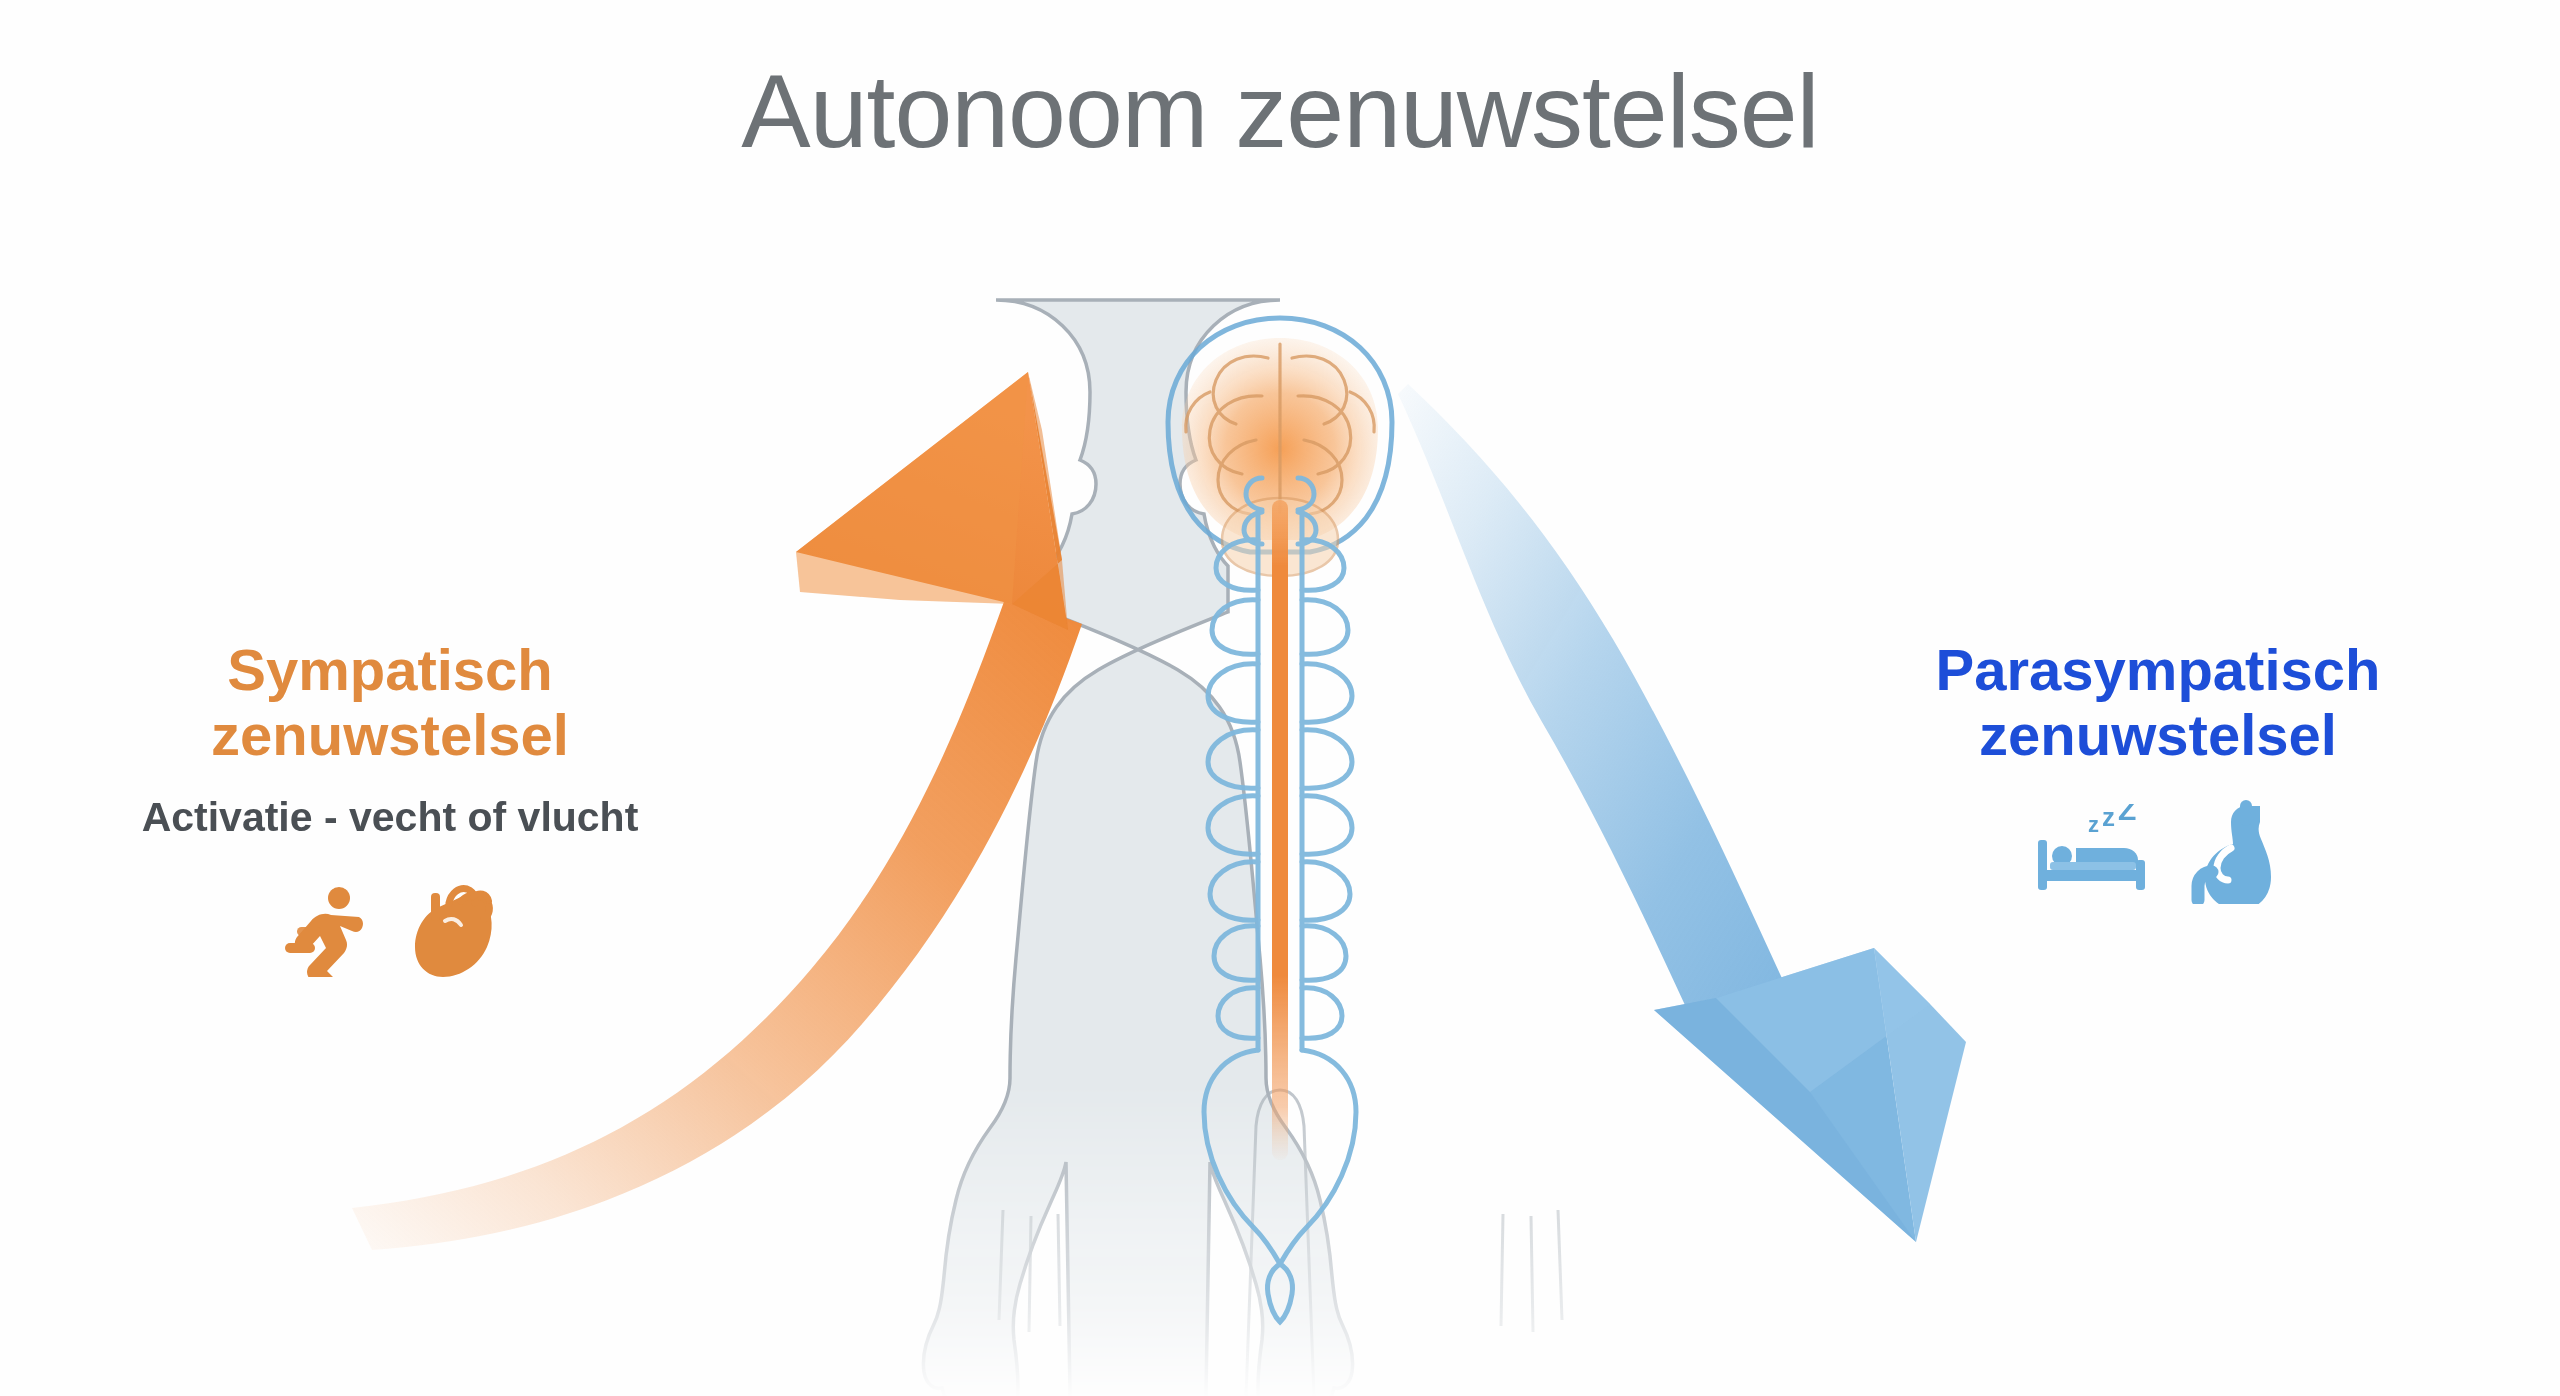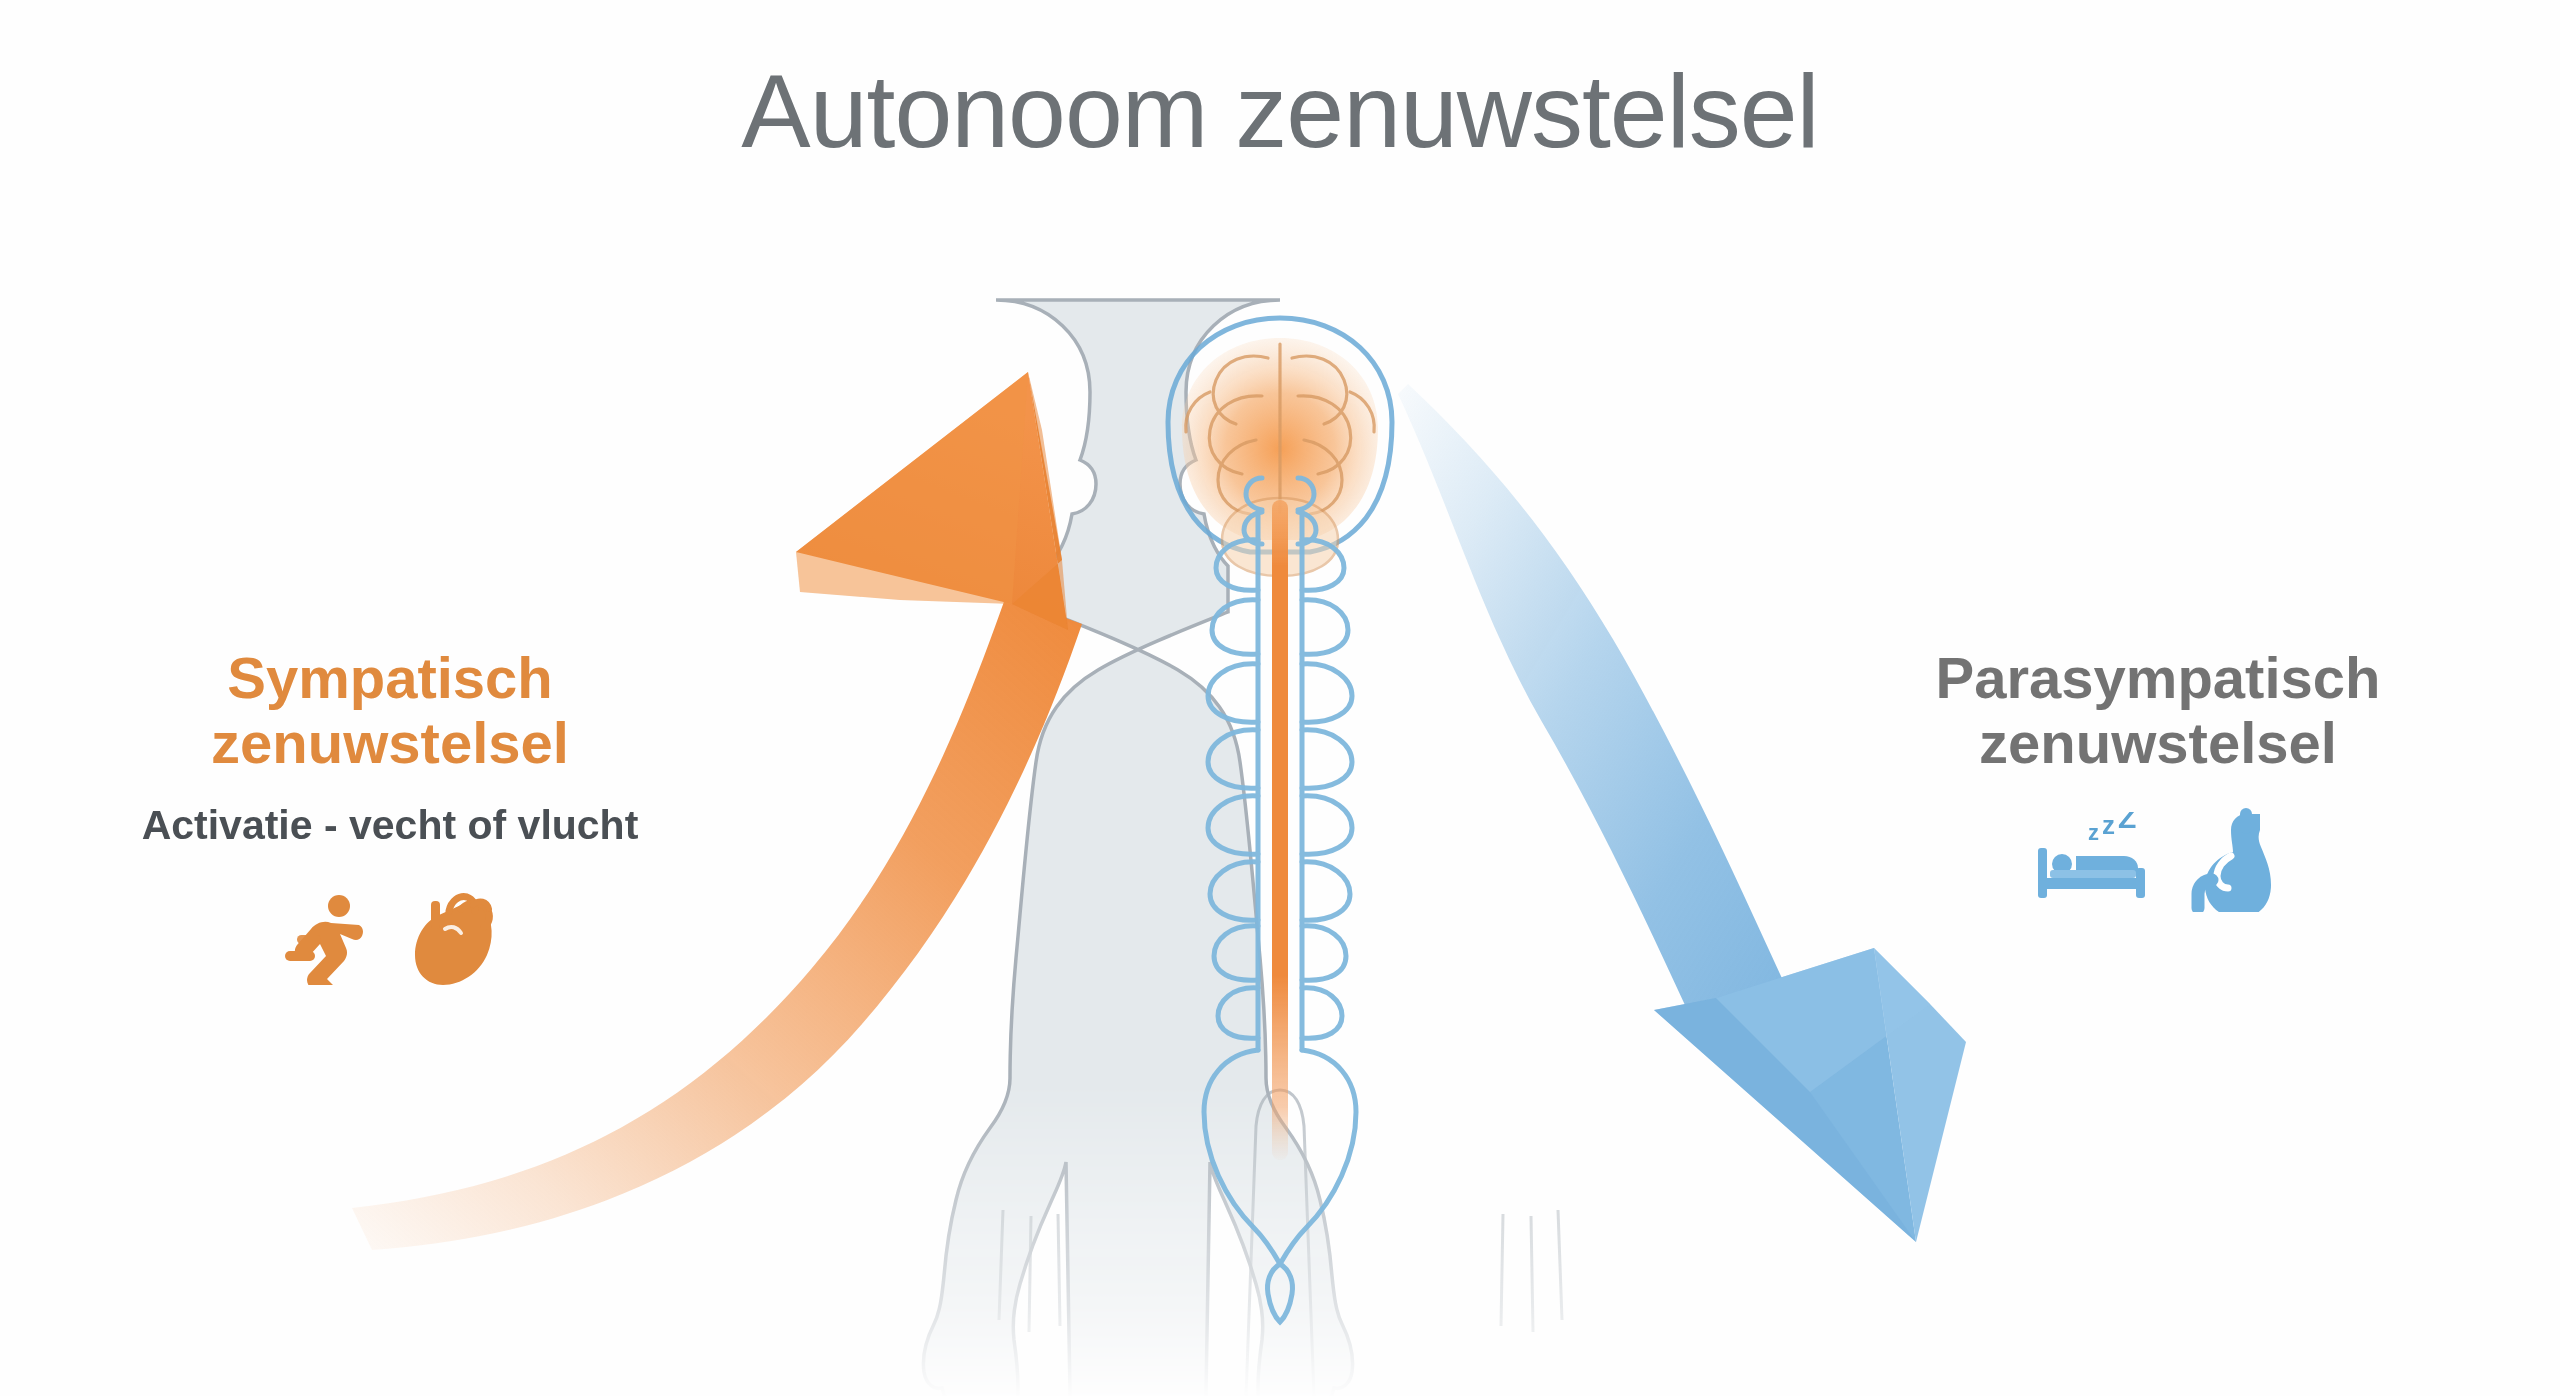--- a/index.html
+++ b/index.html
@@ -41,25 +41,25 @@
     width: 640px;
     text-align: center;
   }
   .side-block.left  { left: 70px;   top: 634px; }
   .side-block.right { left: 1838px; top: 634px; }
 
   .side-heading {
     font-size: 58px;
     font-weight: 700;
     line-height: 1.12;
-    margin: 12px;
+    margin: 4px;
     white-space: pre-line;
   }
   .side-heading.sympathetic   { color: #e08a3e; }
-  .side-heading.parasympathetic { color: #737373; }
+  .side-heading.parasympathetic { color: #1d4ed8; }
 
   .side-sub {
     margin: 26px 0 0 0;
     font-size: 41px;
     font-weight: 700;
     color: #4a4f54;
     white-space: nowrap;
   }
   .icon-row {
     margin-top: 32px;

